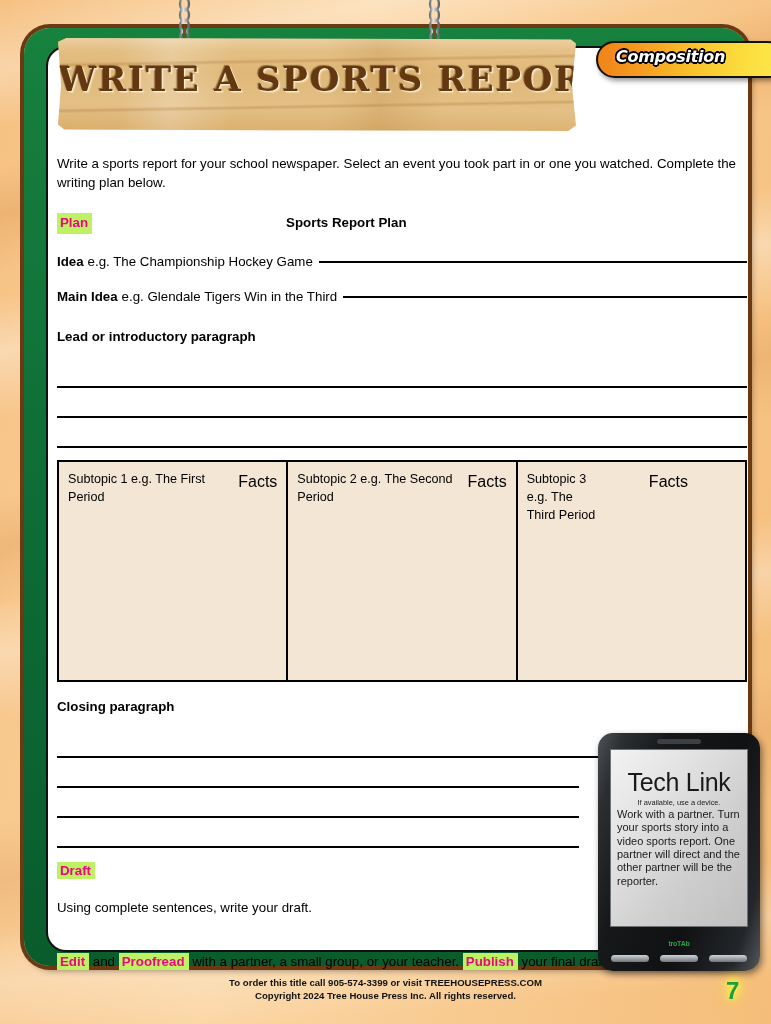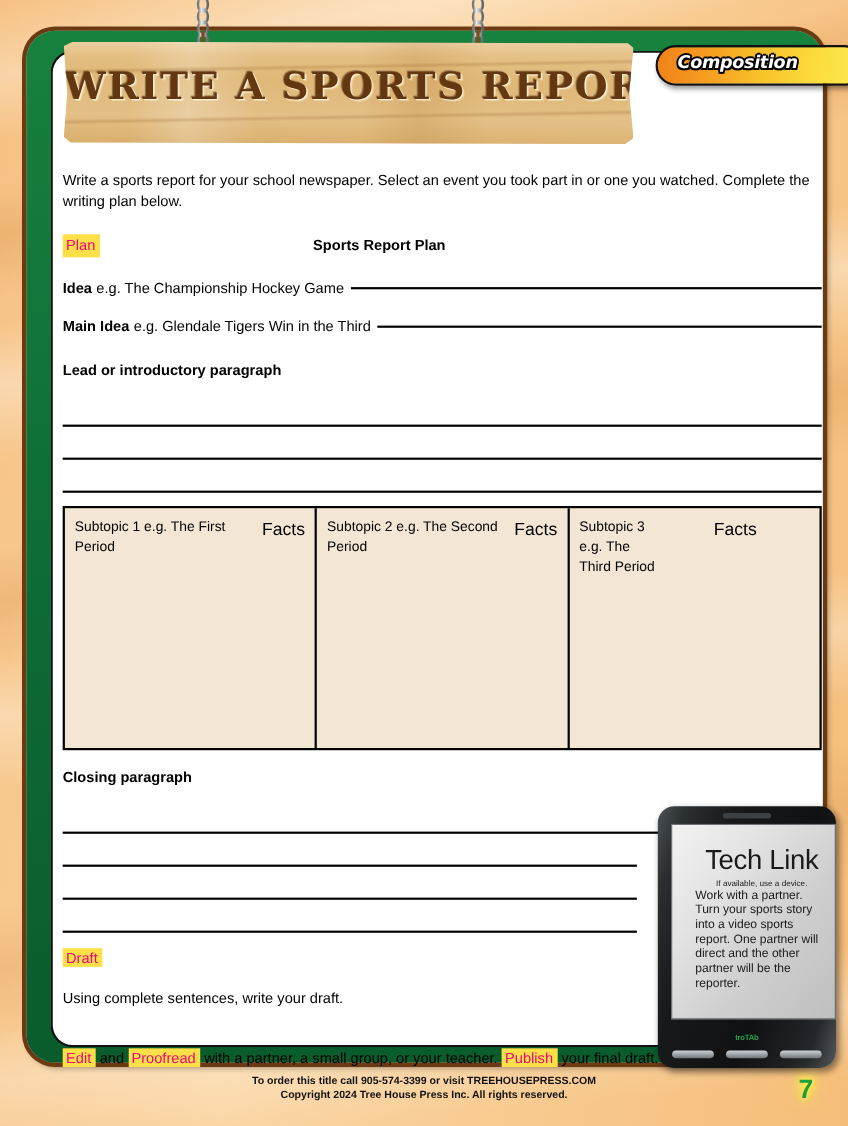--- a/index.html
+++ b/index.html
@@ -146,23 +146,23 @@
     text-shadow:
       -1.4px -1.4px 0 #000, 1.4px -1.4px 0 #000,
       -1.4px  1.4px 0 #000, 1.4px  1.4px 0 #000,
        0 -1.6px 0 #000, 0 1.6px 0 #000,
       -1.6px 0 0 #000, 1.6px 0 0 #000;
   }
 
   
   .intro { width: 690px; margin-bottom: 20px; }
   .hl {
-    background: #fde047;
+    background: #bef264;
     color: #f0047f;
-    font-weight: normal;
+    font-weight: bold;
     padding: 1px 4px 1px 3px;
   }
   .bold { font-weight: bold; }
 
   .plan-row {
     display: flex;
     align-items: center;
     margin-bottom: 19px;
   }
   .plan-row .center-title {
@@ -236,25 +236,25 @@
     position: absolute;
     left: 50%;
     transform: translateX(-50%);
     top: 6px;
     width: 44px;
     height: 5px;
     border-radius: 3px;
     background: #3b4044;
   }
   #tablet-screen {
-    width: 150px;
+    width: 138px;
     height: 178px;
     background: linear-gradient(128deg, #f2f2f2 0%, #e3e3e3 30%, #cfcfcf 62%, #bfbfbf 100%);
     border: 1px solid #6e7276;
-    padding: 4px 5px 0 20px;
+    padding: 4px 5px 0 5px;
     text-align: center;
     overflow: hidden;
   }
   #tl-title {
     font-size: 25px;
     font-weight: normal;
     color: #1a1a1a;
     line-height: 1.15;
     margin-top: 14px;
     letter-spacing: -.3px;

